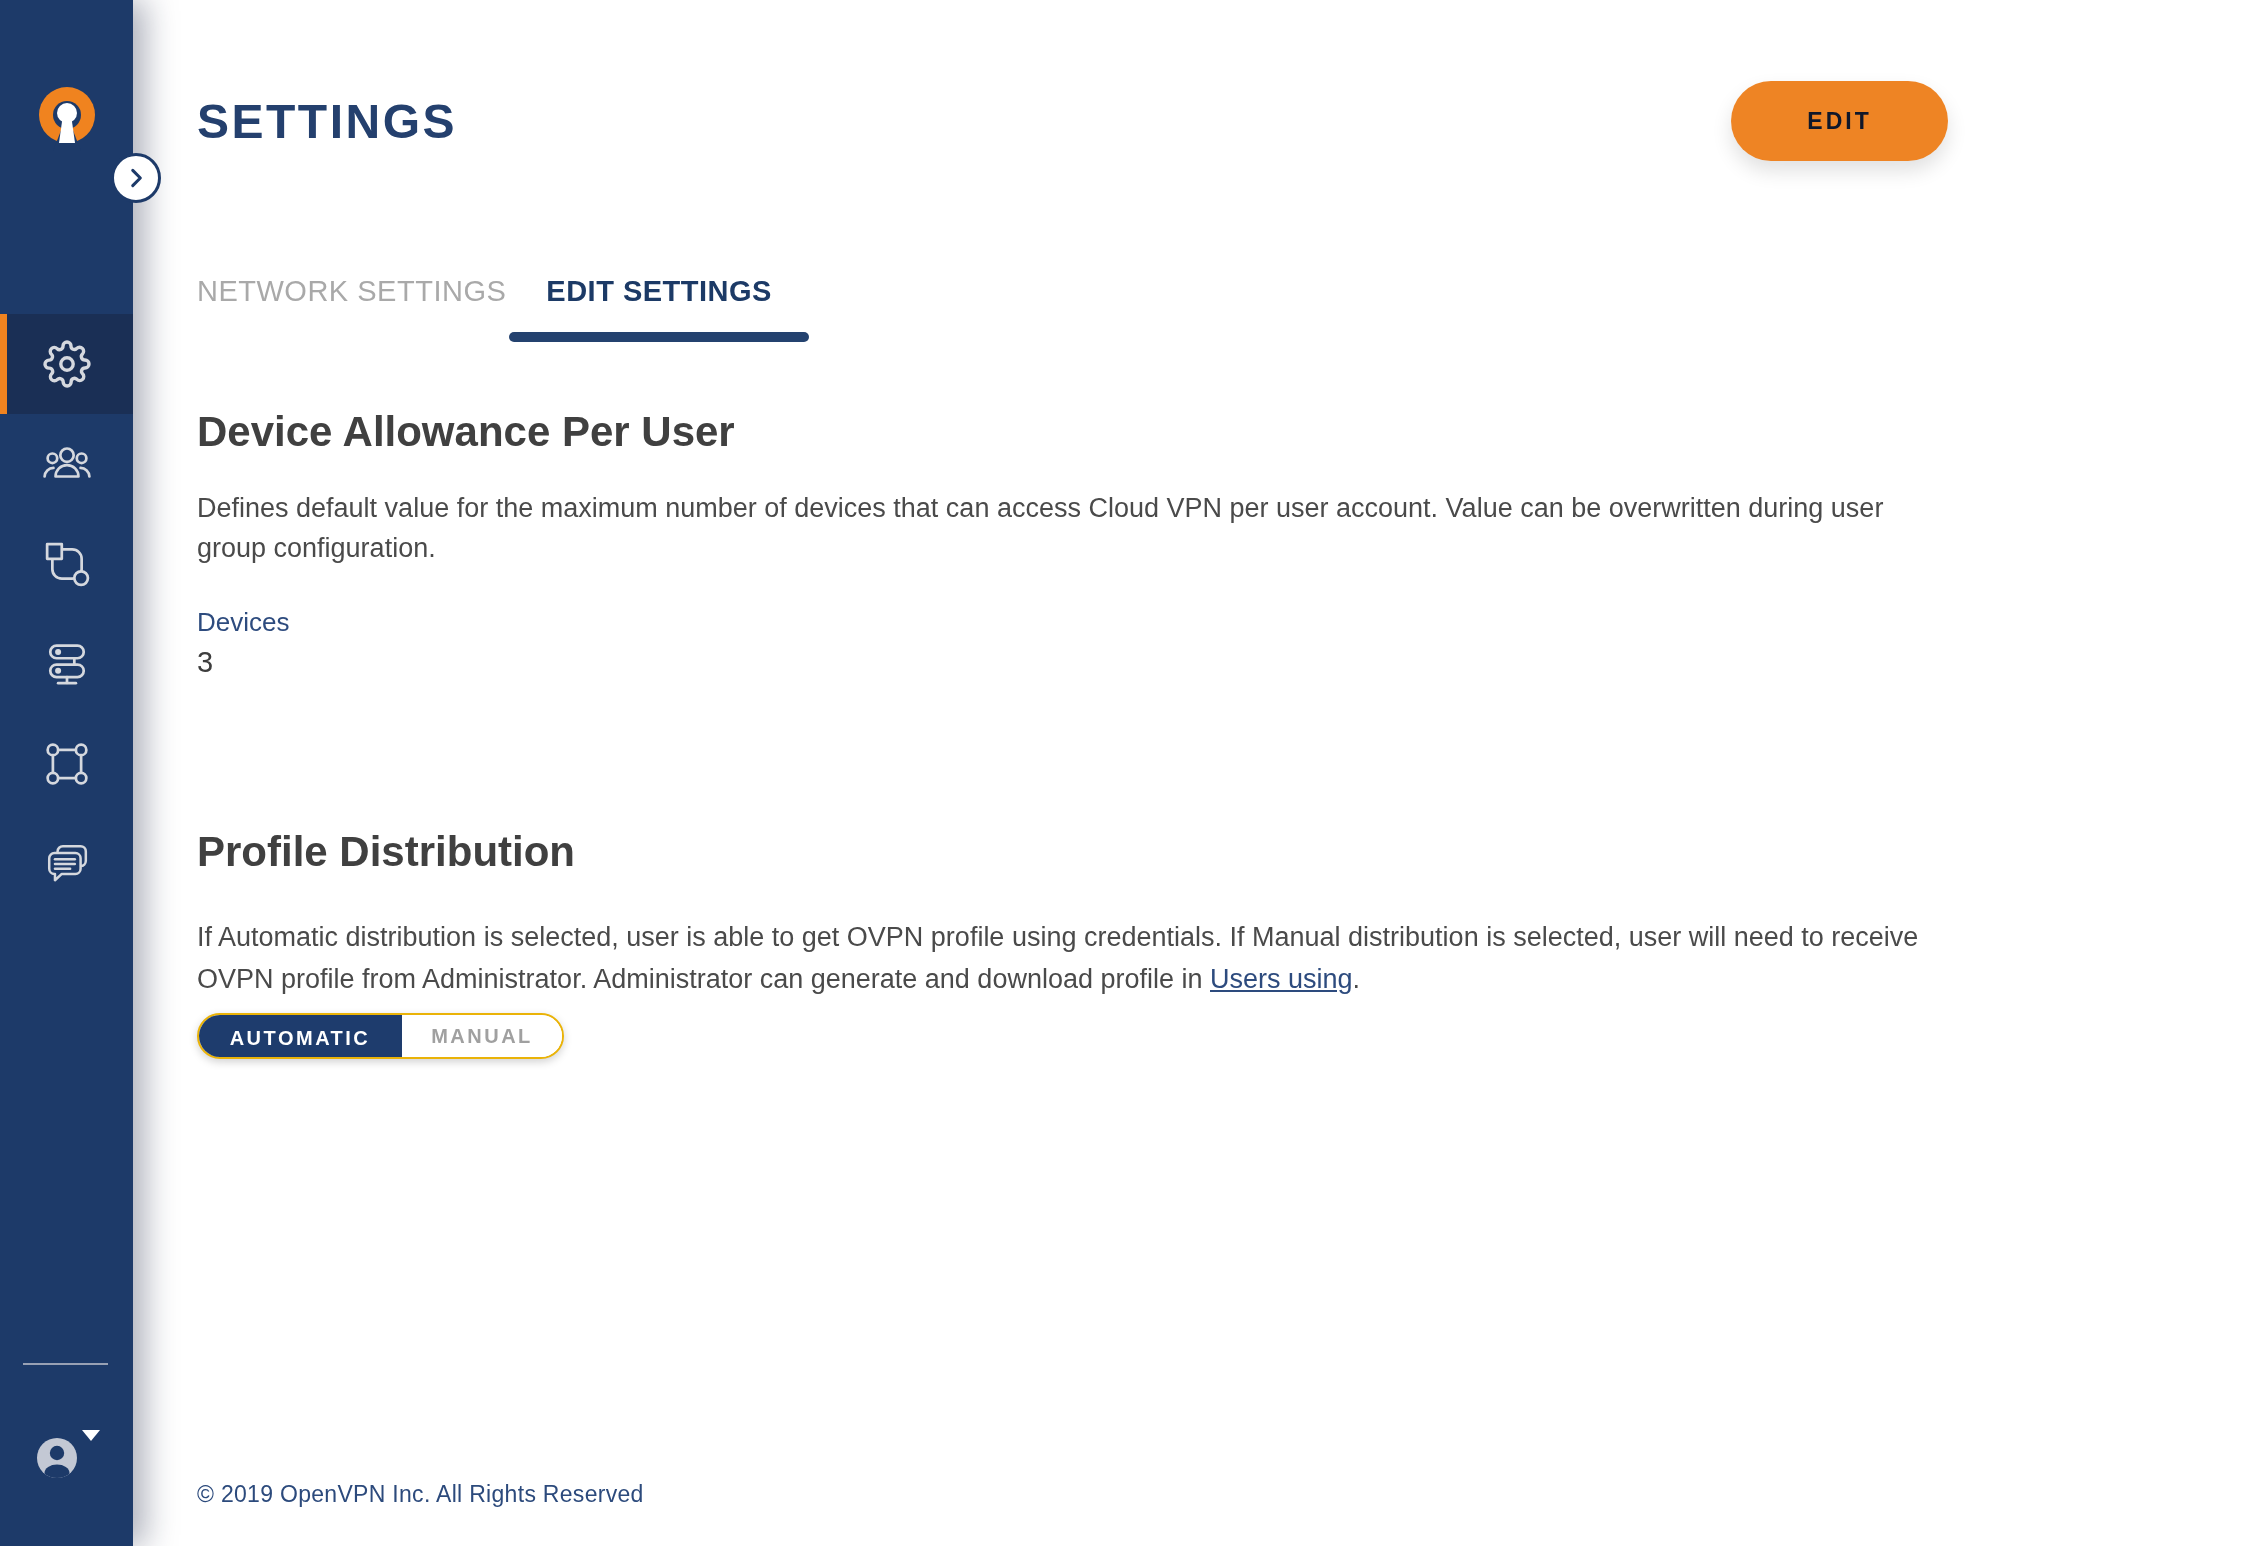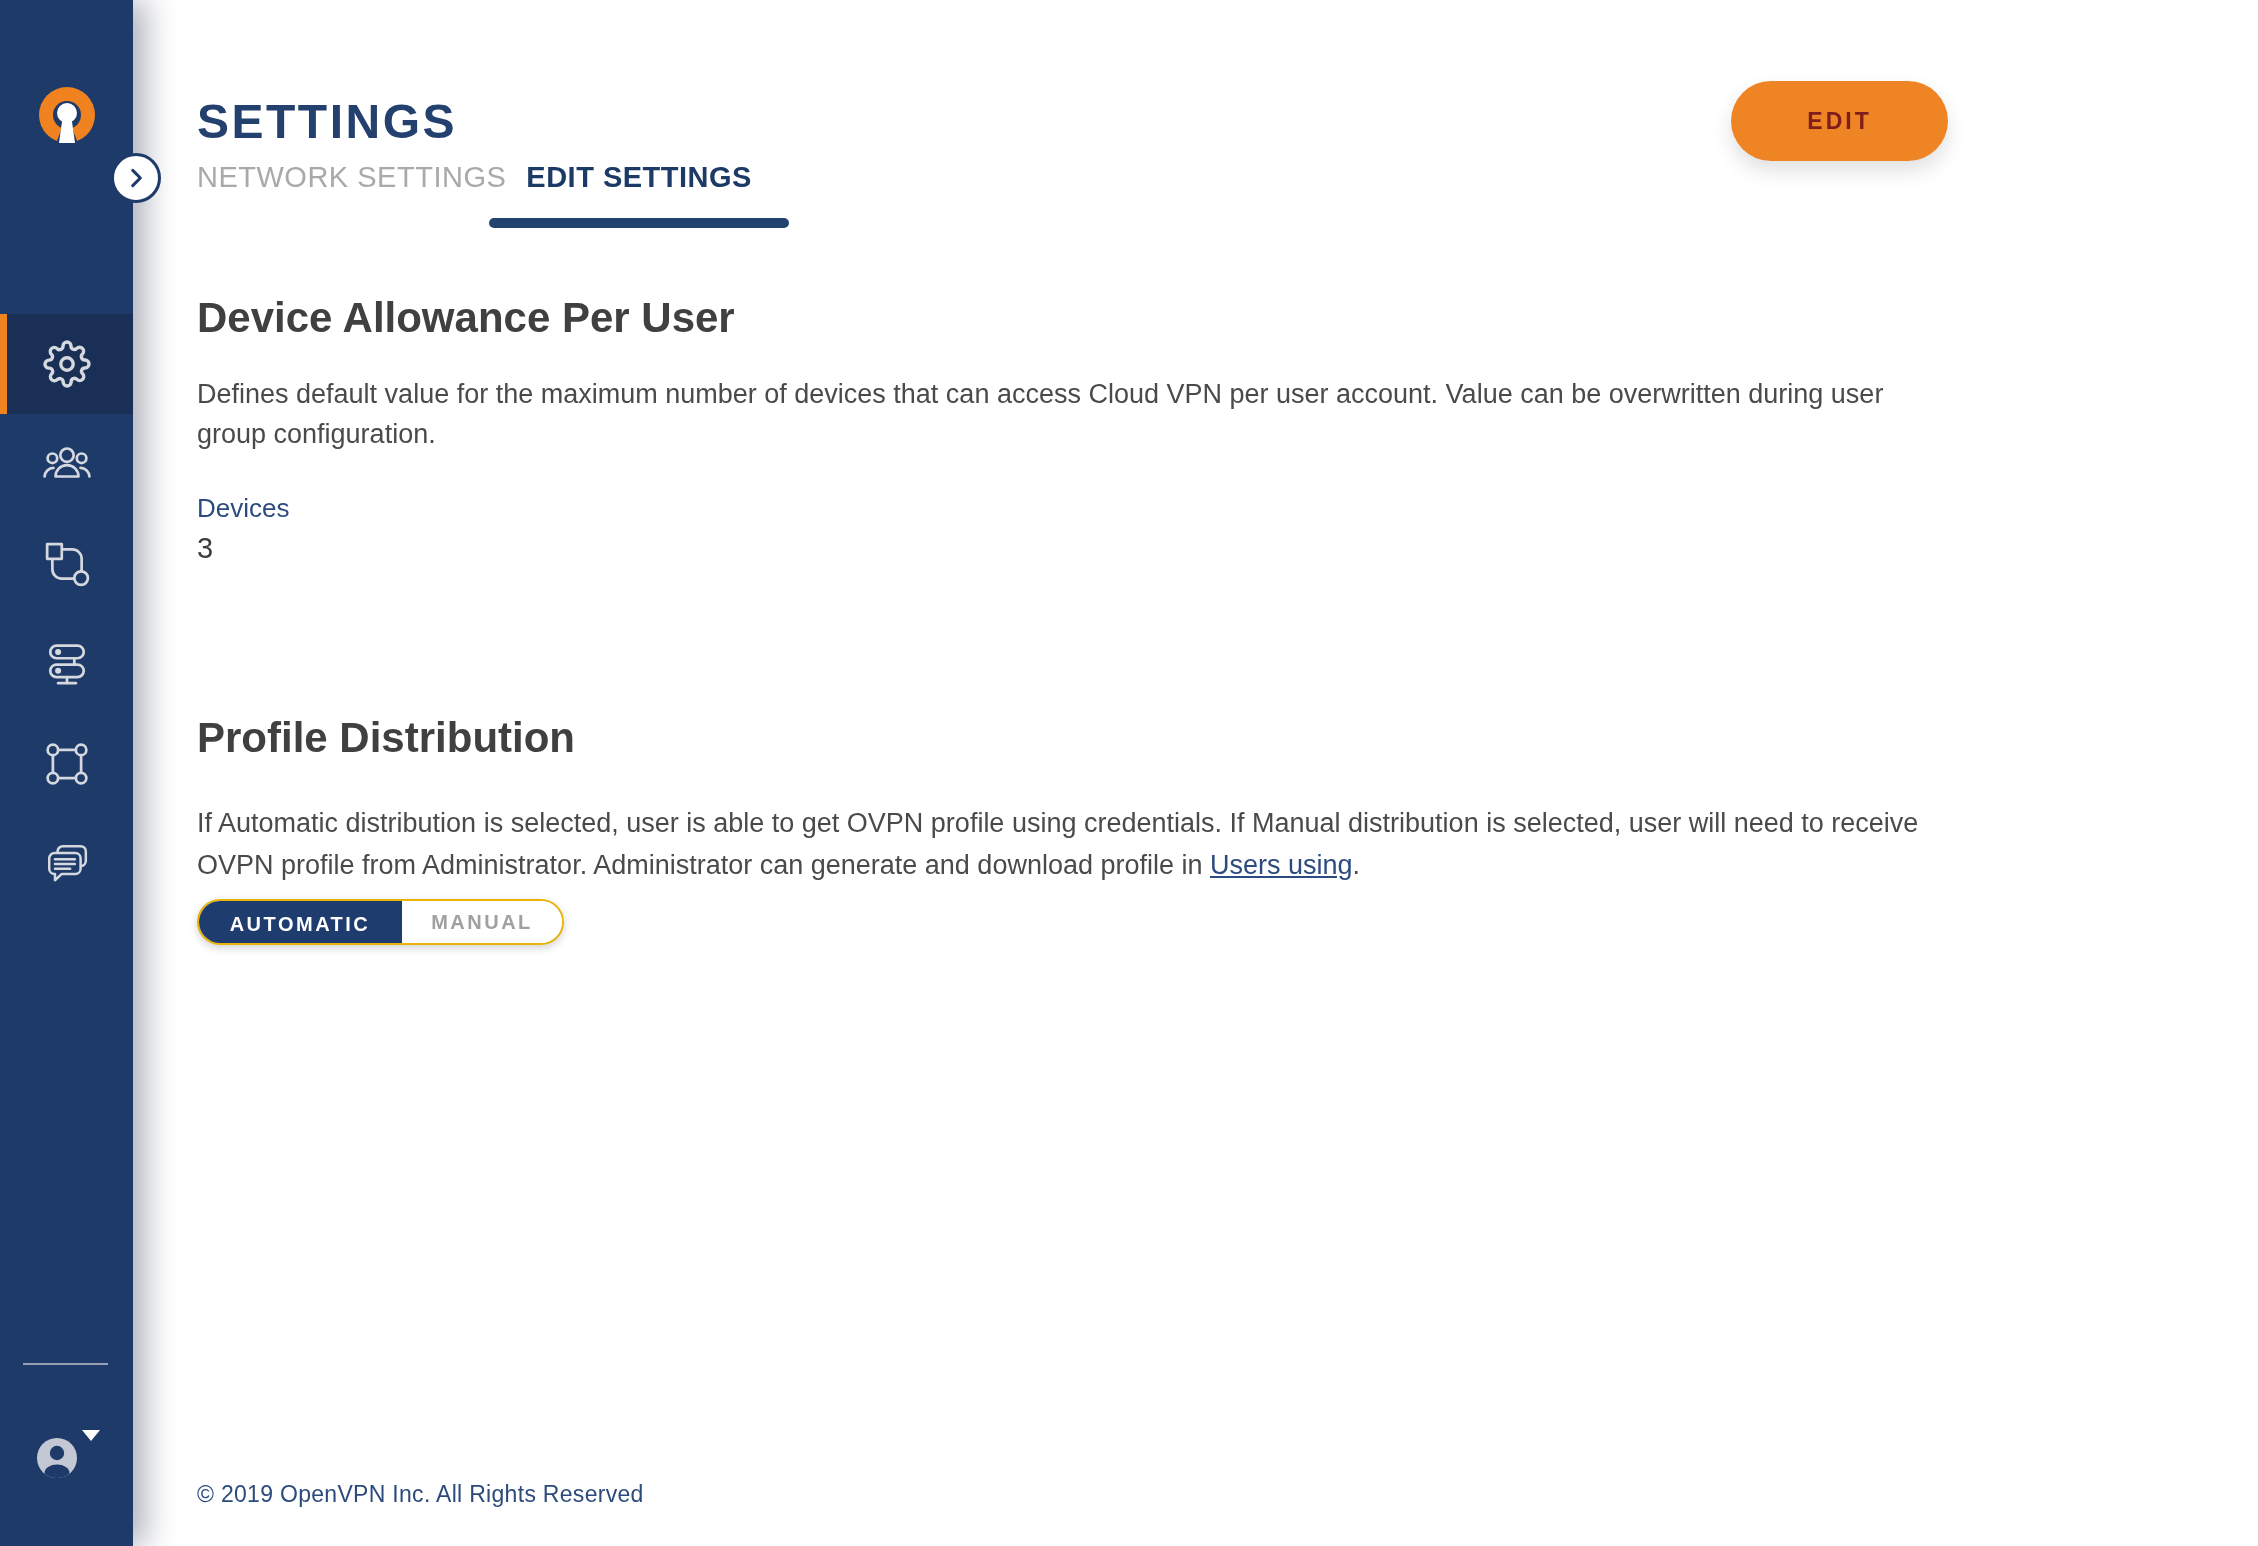--- a/index.html
+++ b/index.html
@@ -93,31 +93,32 @@
     letter-spacing: 2.5px;
     color: #24406e;
     margin-top: 17px;
     line-height: 48px;
   }
   .edit-btn {
     width: 217px; height: 80px;
     border: none;
     border-radius: 40px;
     background: #ee8424;
-    color: #7f1d1d;
+    color: #0f172a;
     font-family: "Liberation Sans", sans-serif;
     font-size: 23px;
     font-weight: 700;
     letter-spacing: 3px;
     cursor: pointer;
     box-shadow: 0 10px 20px rgba(0,0,0,0.12);
   }
   .tabs {
     display: flex;
-    gap: 20px;
+    gap: 40px;
+    margin-top: 114px;
     height: 72px;
   }
   .tab {
     position: relative;
     font-size: 29px;
     letter-spacing: 0.5px;
     cursor: pointer;
     height: fit-content;
   }
   .tab.inactive { color: #a9a9a9; font-weight: 400; }

